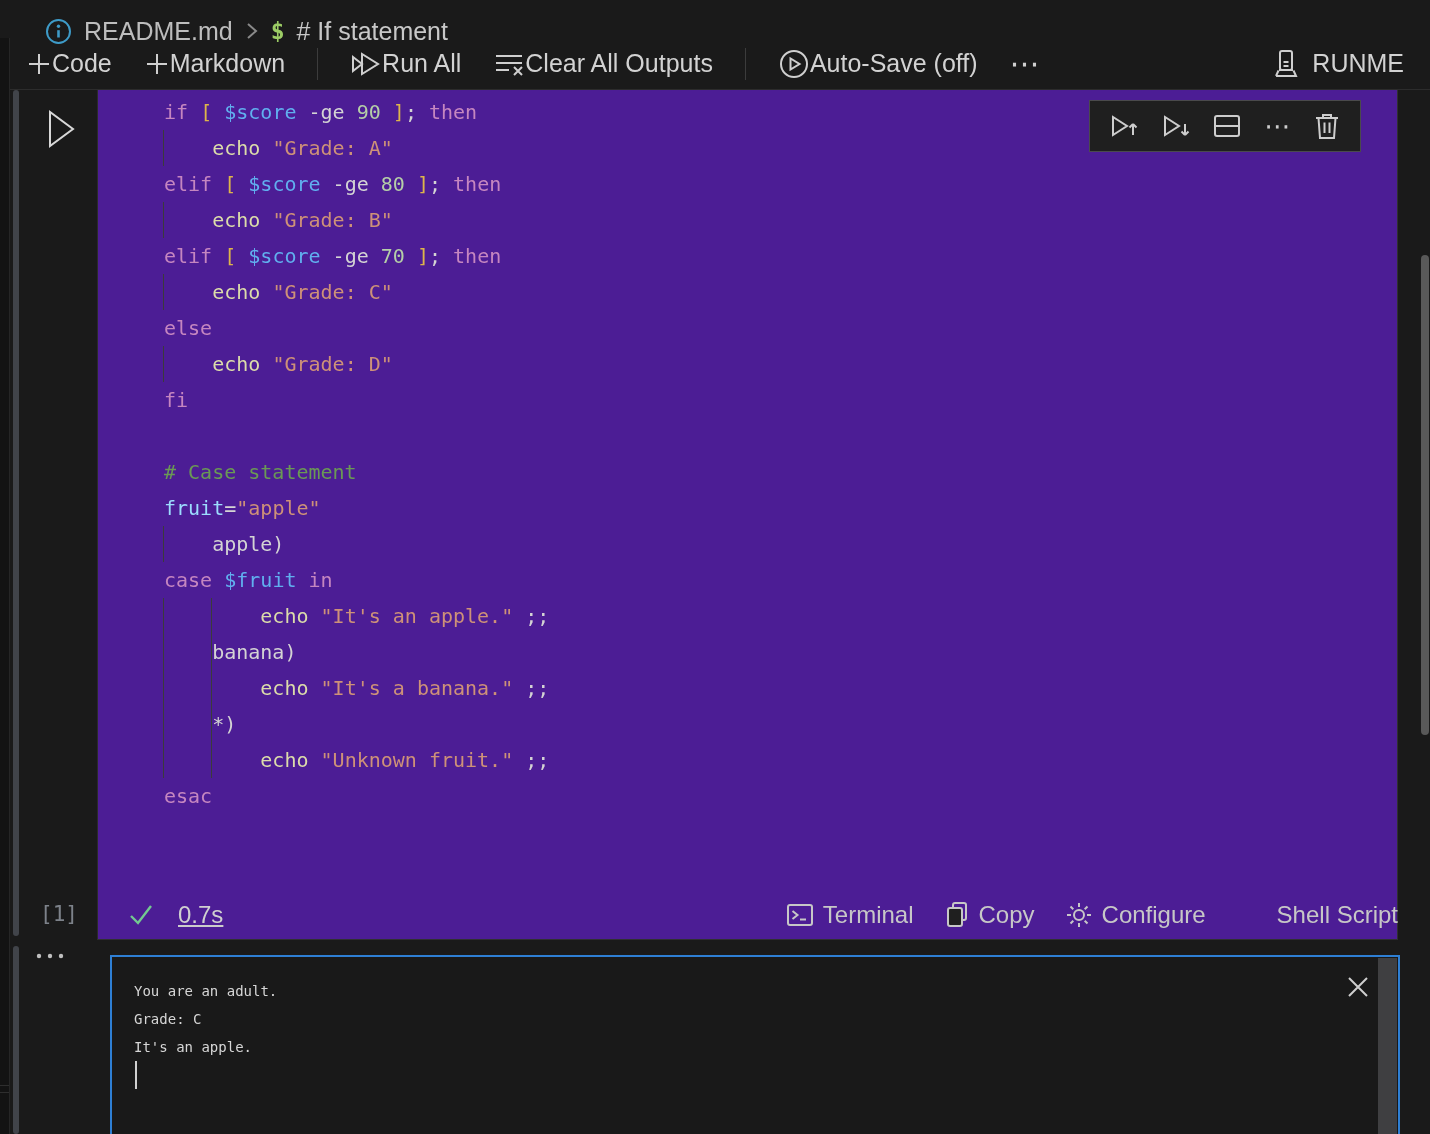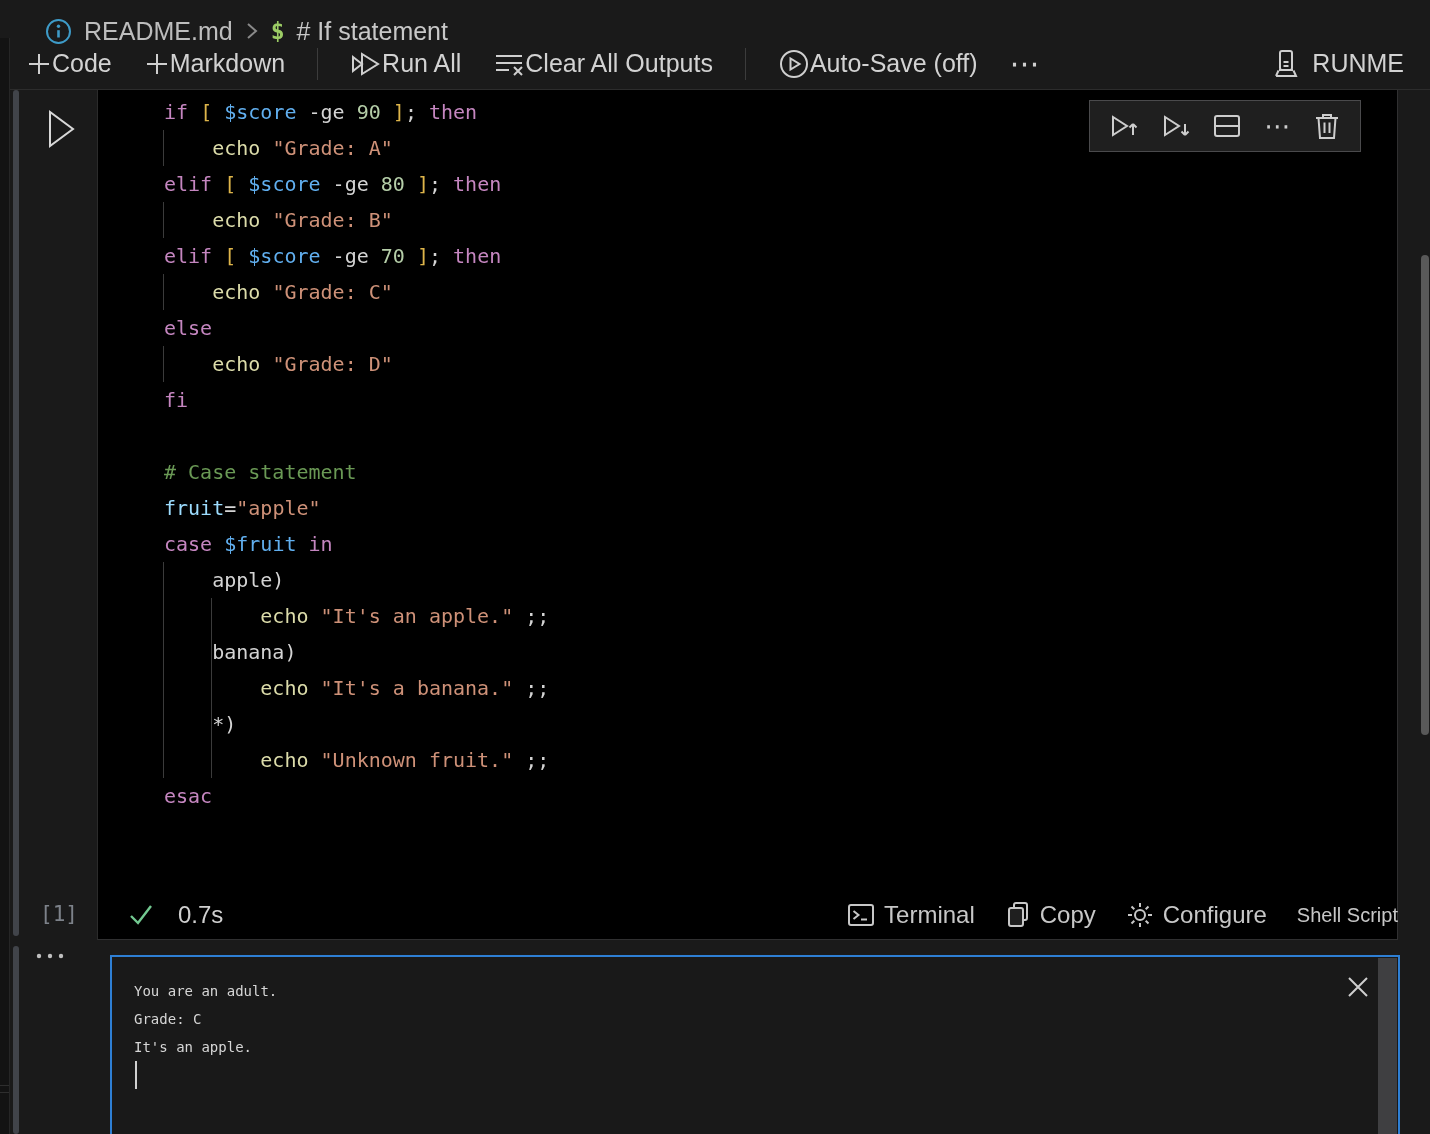--- a/index.html
+++ b/index.html
@@ -29,21 +29,21 @@
 
   
   #left-rail { position:absolute; left:0; top:38px; width:10px; height:1096px;
     background:#131313; border-right:1px solid #262626; }
   #left-rail .rail-line { position:absolute; left:0; width:100%; height:1px; background:#2e2e2e; }
   .focus-bar { position:absolute; left:13px; width:6px; border-radius:3px; background:#41444a; }
 
   
   #run-cell-button { position:absolute; left:45px; top:105px; cursor:pointer; }
   #editor { position:absolute; left:97px; top:90px; width:1301px; height:850px;
-    background:#000000; border-right:1px solid #303031; border-bottom:1px solid #303031;
+    background:#4c1d95; border-right:1px solid #303031; border-bottom:1px solid #303031;
     border-left:1px solid #2b2b2b; }
   #code-lines { position:absolute; left:66px; top:4px;
     font-family:"DejaVu Sans Mono", monospace; font-size:20px; color:#d4d4d4; }
   .code-line { position:relative; height:36px; line-height:36px; white-space:pre; }
   .guide { position:absolute; top:0; bottom:0; width:1px; background:#3b3b3b; }
   .tok.kw { color:var(--kw); } .tok.br { color:var(--br); }
   .tok.vr { color:var(--vr); } .tok.vr2 { color:var(--vr2); }
   .tok.nm { color:var(--nm); } .tok.fn { color:var(--fn); }
   .tok.st { color:var(--st); } .tok.cm { color:var(--cm); }
   .tok.pl { color:var(--pl); }
@@ -51,26 +51,26 @@
   
   #cell-toolbar { position:absolute; left:1089px; top:100px; width:272px; height:52px;
     background:#1f1f1f; border:1px solid #4a4a4c; display:flex; align-items:center;
     justify-content:space-around; padding:0 8px; }
   #cell-toolbar .ct-icon { cursor:pointer; display:flex; align-items:center; }
   #cell-toolbar .ct-ellipsis { font-size:26px; color:#cdcdcd; letter-spacing:1px; }
 
   
   #exec-count { position:absolute; left:40px; top:902px; font-size:21px; color:#7d828a; }
   #status-left { position:absolute; left:127px; top:890px; height:50px;
-    display:flex; align-items:center; gap:23px; }
+    display:flex; align-items:center; gap:23px;text-decoration:underline; }
   #status-left .dur { font-size:24px; color:#d0d0d0; }
   #status-right { position:absolute; right:32px; top:890px; height:50px;
     display:flex; align-items:center; gap:30px; }
   .st-item { display:flex; align-items:center; gap:9px; font-size:24px; color:#c7c7c7; cursor:pointer;text-align:center; }
-  .st-lang { font-size:20px; color:#c7c7c7; cursor:pointer; }
+  .st-lang { font-size:24px; color:#c7c7c7; cursor:pointer;margin-left:41px; }
 
   
   #output-menu { position:absolute; left:34px; top:950px; cursor:pointer; }
   #output-box { position:absolute; left:110px; top:955px; width:1290px; height:200px;
     background:#191919; border:2px solid var(--accent); }
   #output-text { position:absolute; left:22px; top:20px;
     font-family:"DejaVu Sans Mono", monospace; font-size:14px; color:#d6d6d6; }
   .out-line { height:28px; line-height:28px; white-space:pre; }
   #terminal-cursor { position:absolute; left:23px; top:104px; width:2px; height:28px; background:#d0d0d0; }
   #output-close { position:absolute; right:28px; top:18px; cursor:pointer; }
@@ -184,22 +184,22 @@
         <div class="code-line"><span class="tok kw">elif</span><span class="tok pl"> </span><span class="tok br">[</span><span class="tok pl"> </span><span class="tok vr">$score</span><span class="tok pl"> -ge </span><span class="tok nm">80</span><span class="tok pl"> </span><span class="tok br">]</span><span class="tok pl">; </span><span class="tok kw">then</span></div>
         <div class="code-line"><span class="guide" style="left: calc(0ch - 1px);"></span><span class="tok pl">    </span><span class="tok fn">echo</span><span class="tok pl"> </span><span class="tok st">"Grade: B"</span></div>
         <div class="code-line"><span class="tok kw">elif</span><span class="tok pl"> </span><span class="tok br">[</span><span class="tok pl"> </span><span class="tok vr">$score</span><span class="tok pl"> -ge </span><span class="tok nm">70</span><span class="tok pl"> </span><span class="tok br">]</span><span class="tok pl">; </span><span class="tok kw">then</span></div>
         <div class="code-line"><span class="guide" style="left: calc(0ch - 1px);"></span><span class="tok pl">    </span><span class="tok fn">echo</span><span class="tok pl"> </span><span class="tok st">"Grade: C"</span></div>
         <div class="code-line"><span class="tok kw">else</span></div>
         <div class="code-line"><span class="guide" style="left: calc(0ch - 1px);"></span><span class="tok pl">    </span><span class="tok fn">echo</span><span class="tok pl"> </span><span class="tok st">"Grade: D"</span></div>
         <div class="code-line"><span class="tok kw">fi</span></div>
         <div class="code-line"></div>
         <div class="code-line"><span class="tok cm"># Case statement</span></div>
         <div class="code-line"><span class="tok vr2">fruit</span><span class="tok pl">=</span><span class="tok st">"apple"</span></div>
+        <div class="code-line"><span class="guide" style="left: calc(0ch - 1px);"></span><span class="tok pl">    apple)</span></div>
         <div class="code-line"><span class="tok kw">case</span><span class="tok pl"> </span><span class="tok vr">$fruit</span><span class="tok pl"> </span><span class="tok kw">in</span></div>
-        <div class="code-line"><span class="guide" style="left: calc(0ch - 1px);"></span><span class="tok pl">    apple)</span></div>
         <div class="code-line"><span class="guide" style="left: calc(0ch - 1px);"></span><span class="guide" style="left: calc(4ch - 1px);"></span><span class="tok pl">        </span><span class="tok fn">echo</span><span class="tok pl"> </span><span class="tok st">"It's an apple."</span><span class="tok pl"> ;;</span></div>
         <div class="code-line"><span class="guide" style="left: calc(0ch - 1px);"></span><span class="guide" style="left: calc(4ch - 1px);"></span><span class="tok pl">    banana)</span></div>
         <div class="code-line"><span class="guide" style="left: calc(0ch - 1px);"></span><span class="guide" style="left: calc(4ch - 1px);"></span><span class="tok pl">        </span><span class="tok fn">echo</span><span class="tok pl"> </span><span class="tok st">"It's a banana."</span><span class="tok pl"> ;;</span></div>
         <div class="code-line"><span class="guide" style="left: calc(0ch - 1px);"></span><span class="guide" style="left: calc(4ch - 1px);"></span><span class="tok pl">    *)</span></div>
         <div class="code-line"><span class="guide" style="left: calc(0ch - 1px);"></span><span class="guide" style="left: calc(4ch - 1px);"></span><span class="tok pl">        </span><span class="tok fn">echo</span><span class="tok pl"> </span><span class="tok st">"Unknown fruit."</span><span class="tok pl"> ;;</span></div>
         <div class="code-line"><span class="tok kw">esac</span></div>
       </div>
   </div>
 
   <div id="cell-toolbar">

